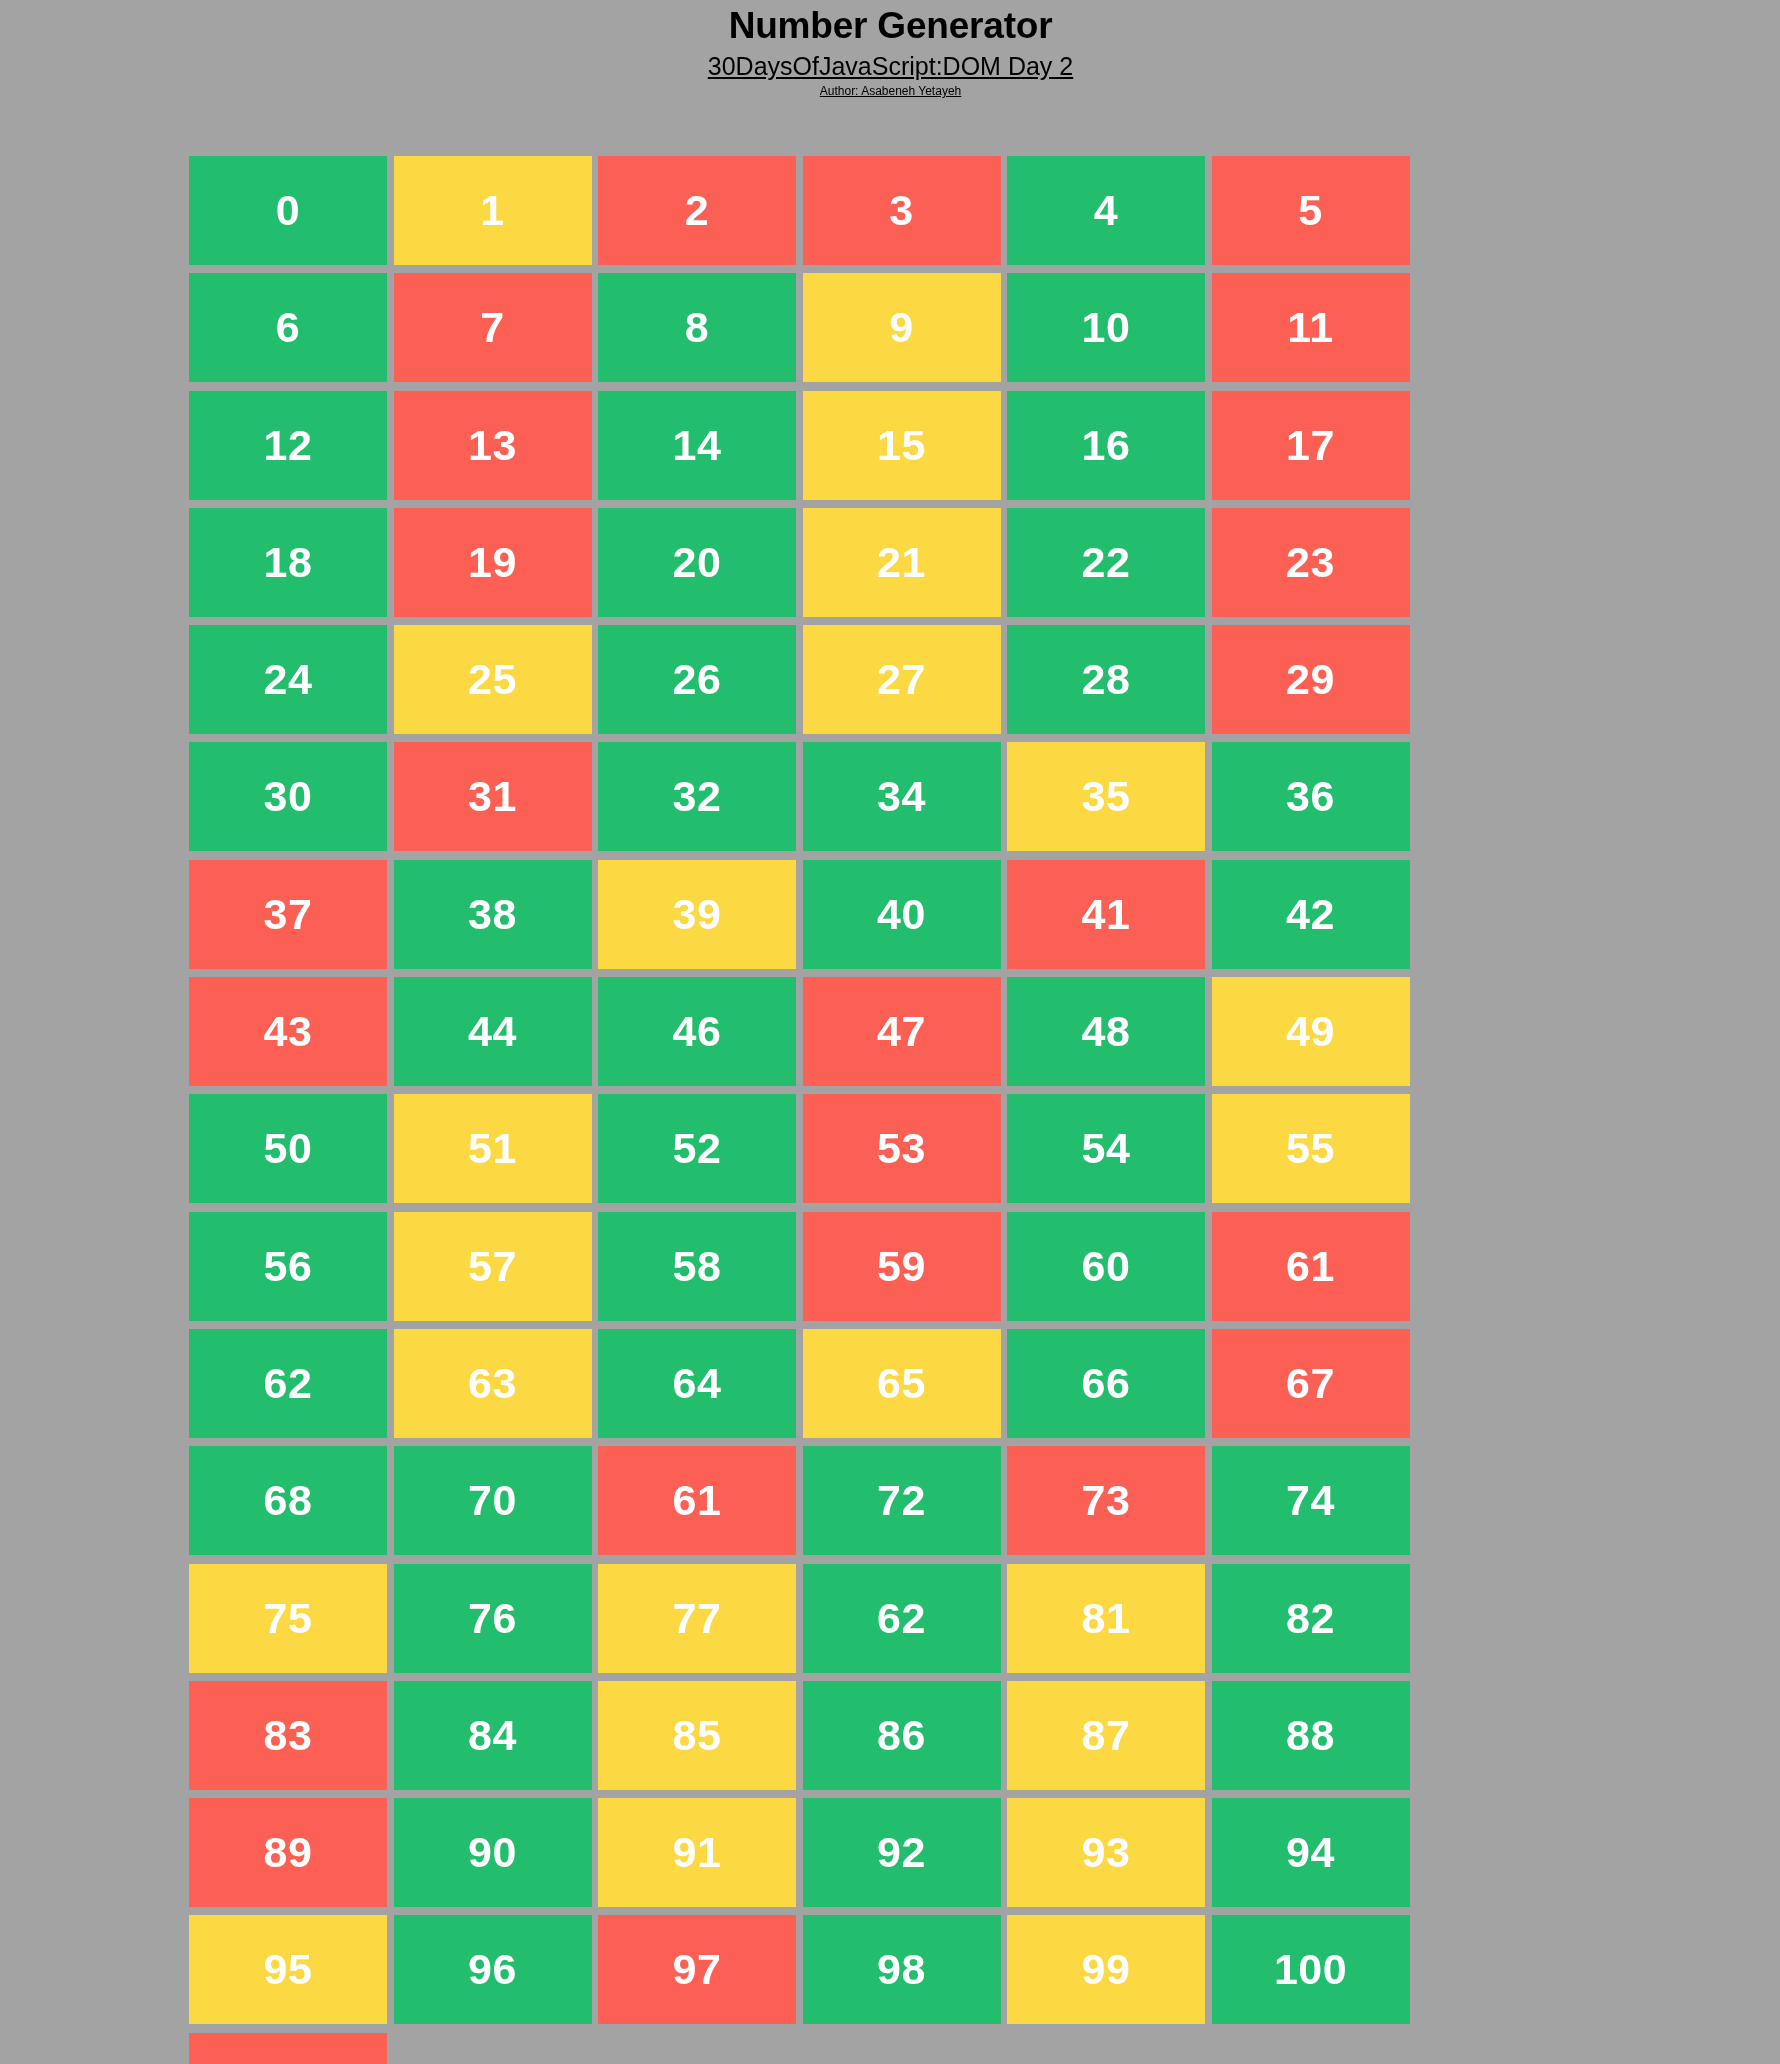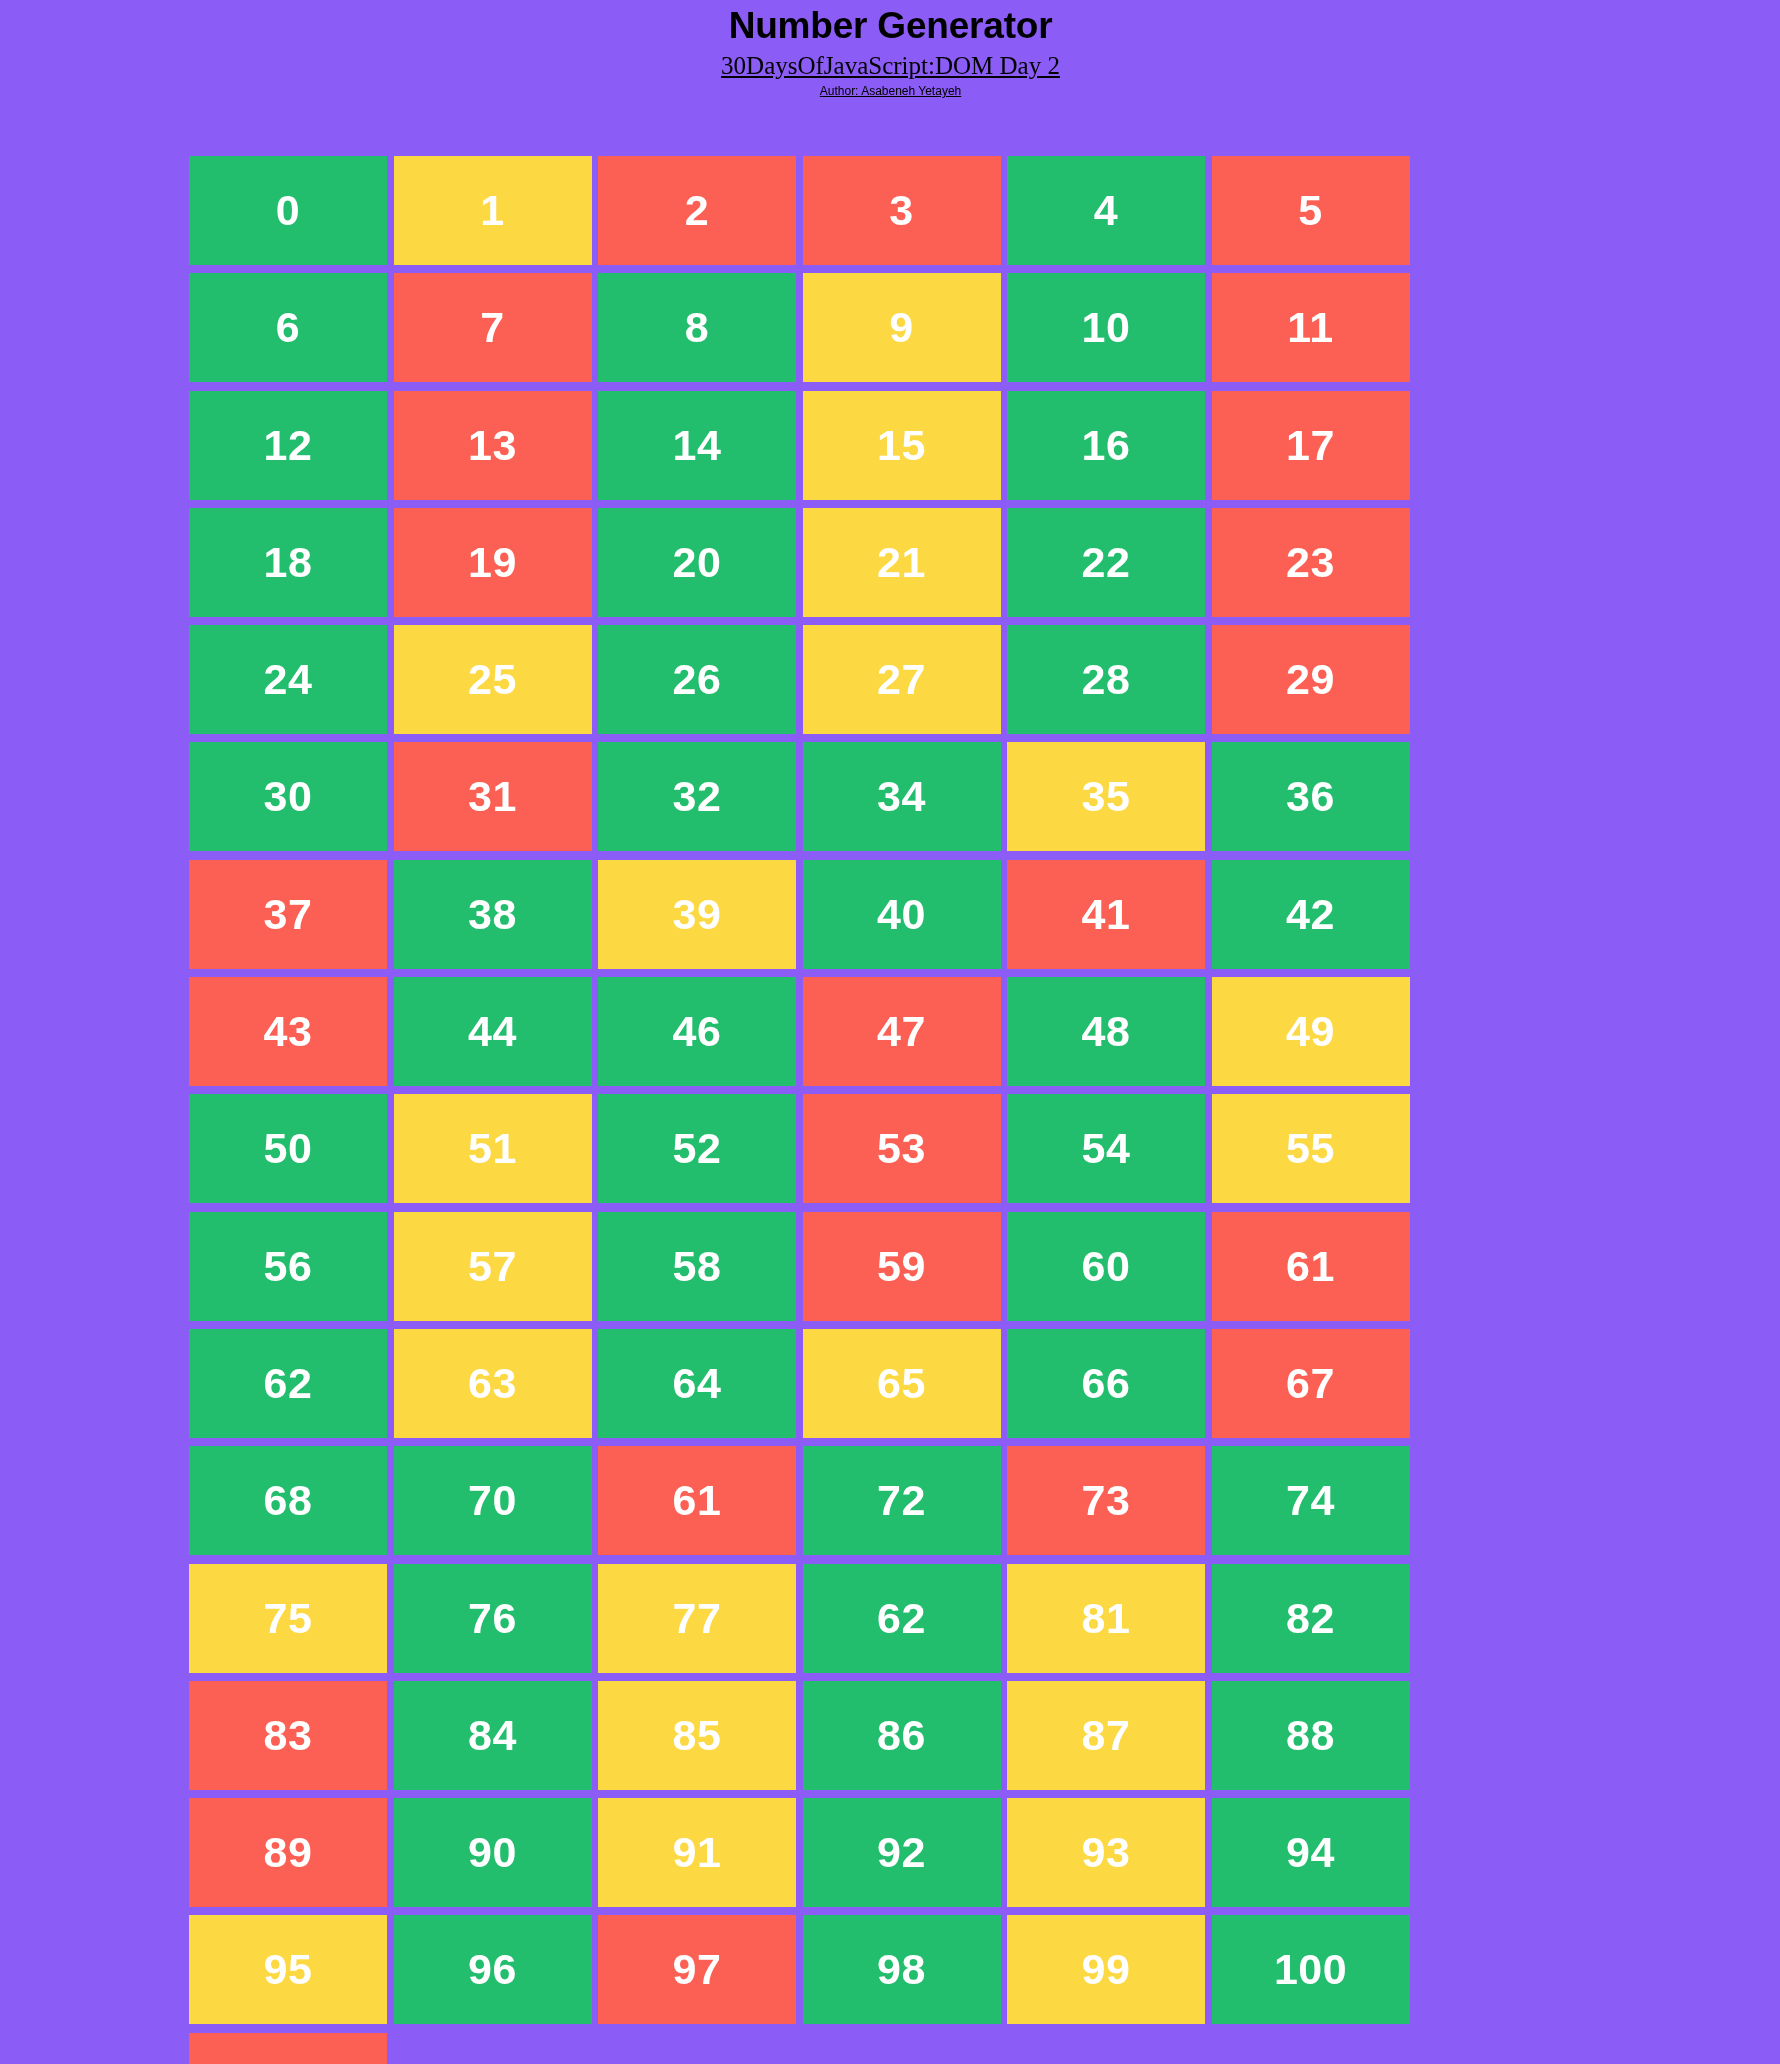--- a/index.html
+++ b/index.html
@@ -12,21 +12,21 @@
     width: 1781px;
     height: 2065px;
     font-family: "Liberation Sans", sans-serif;
     overflow: hidden;
   }
 
   .page {
     width: 1781px;
     height: 2065px;
     position: relative;
-    background: #8b5cf6;
+    background: #a3a3a3;
     box-sizing: border-box;
   }
 
   
   .header {
     width: 100%;
     text-align: center;
     padding-top: 7.4px;
   }
   .app-title {
@@ -37,21 +37,20 @@
     line-height: 1.05;
     margin: 0;
   }
   .app-subtitle {
     font-size: 25px;
     font-weight: normal;
     color: #000000;
     text-decoration: underline;
     line-height: 1.22;
     margin: 4.6px 0 0 0;
-    font-family: Liberation Serif, serif;
   }
   .app-author {
     font-size: 12px;
     font-weight: normal;
     color: #000000;
     text-decoration: underline;
     line-height: 1.2;
     margin: 2.8px 0 0 0;
   }
 

